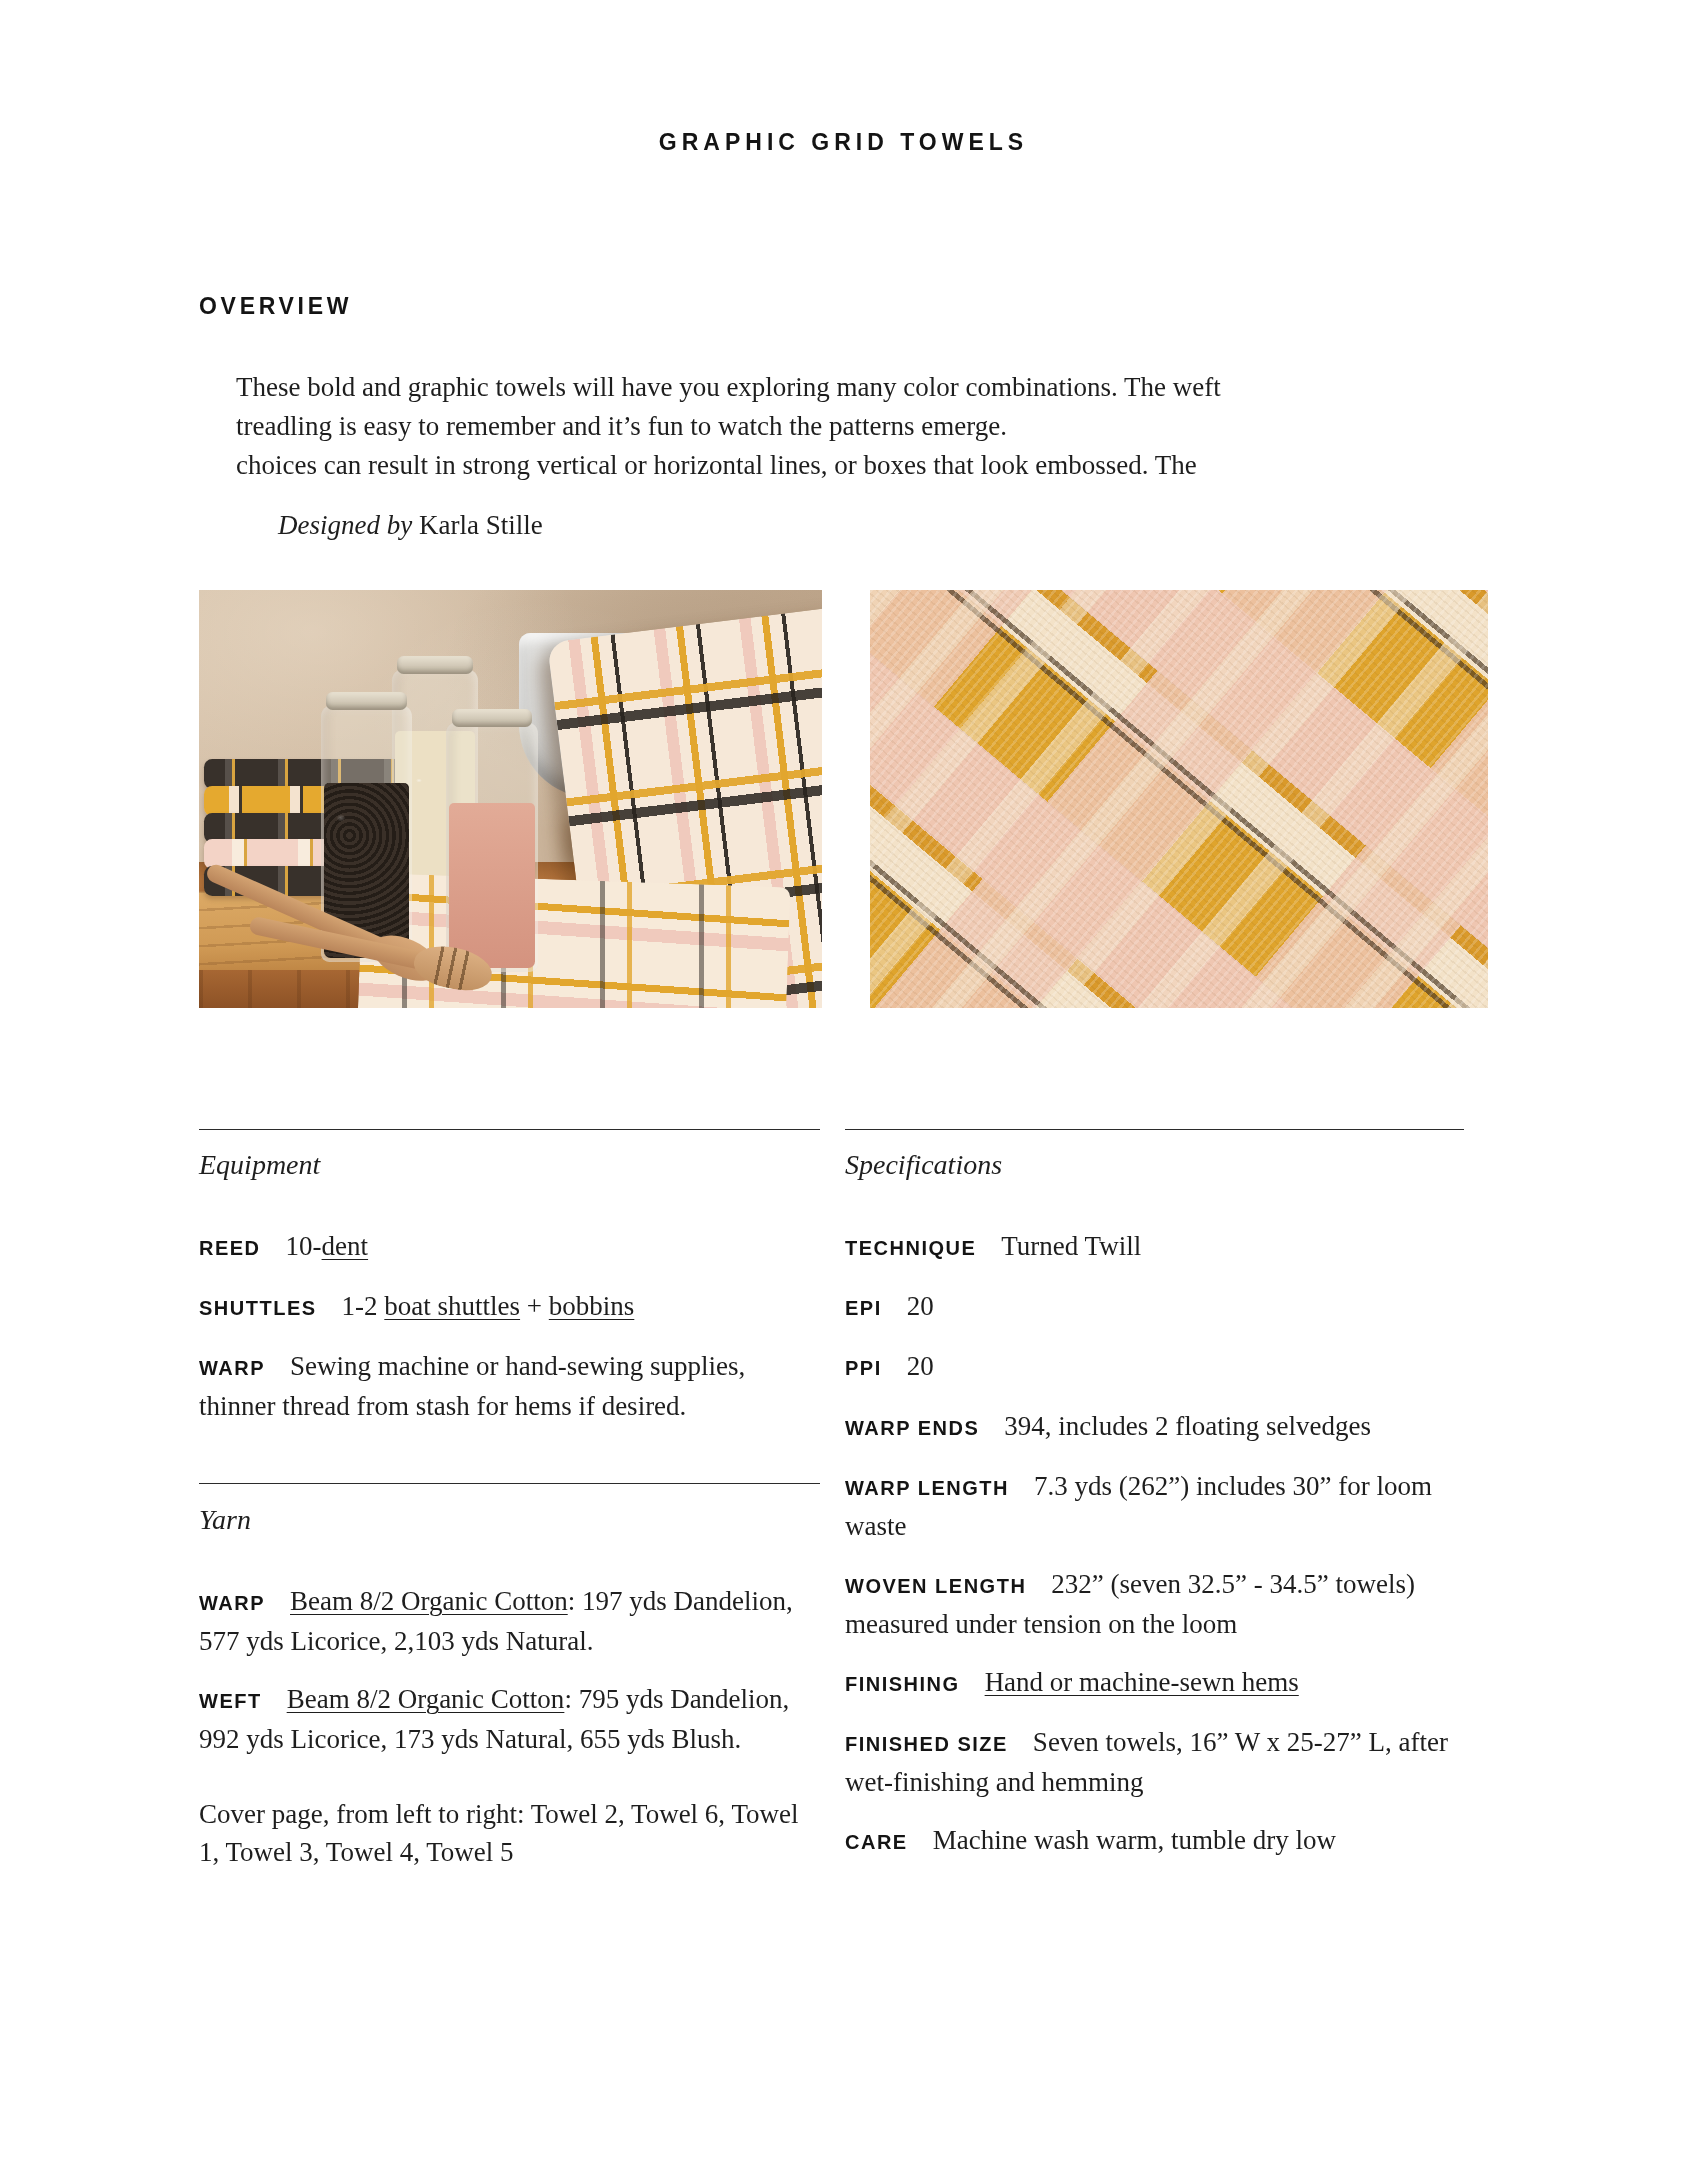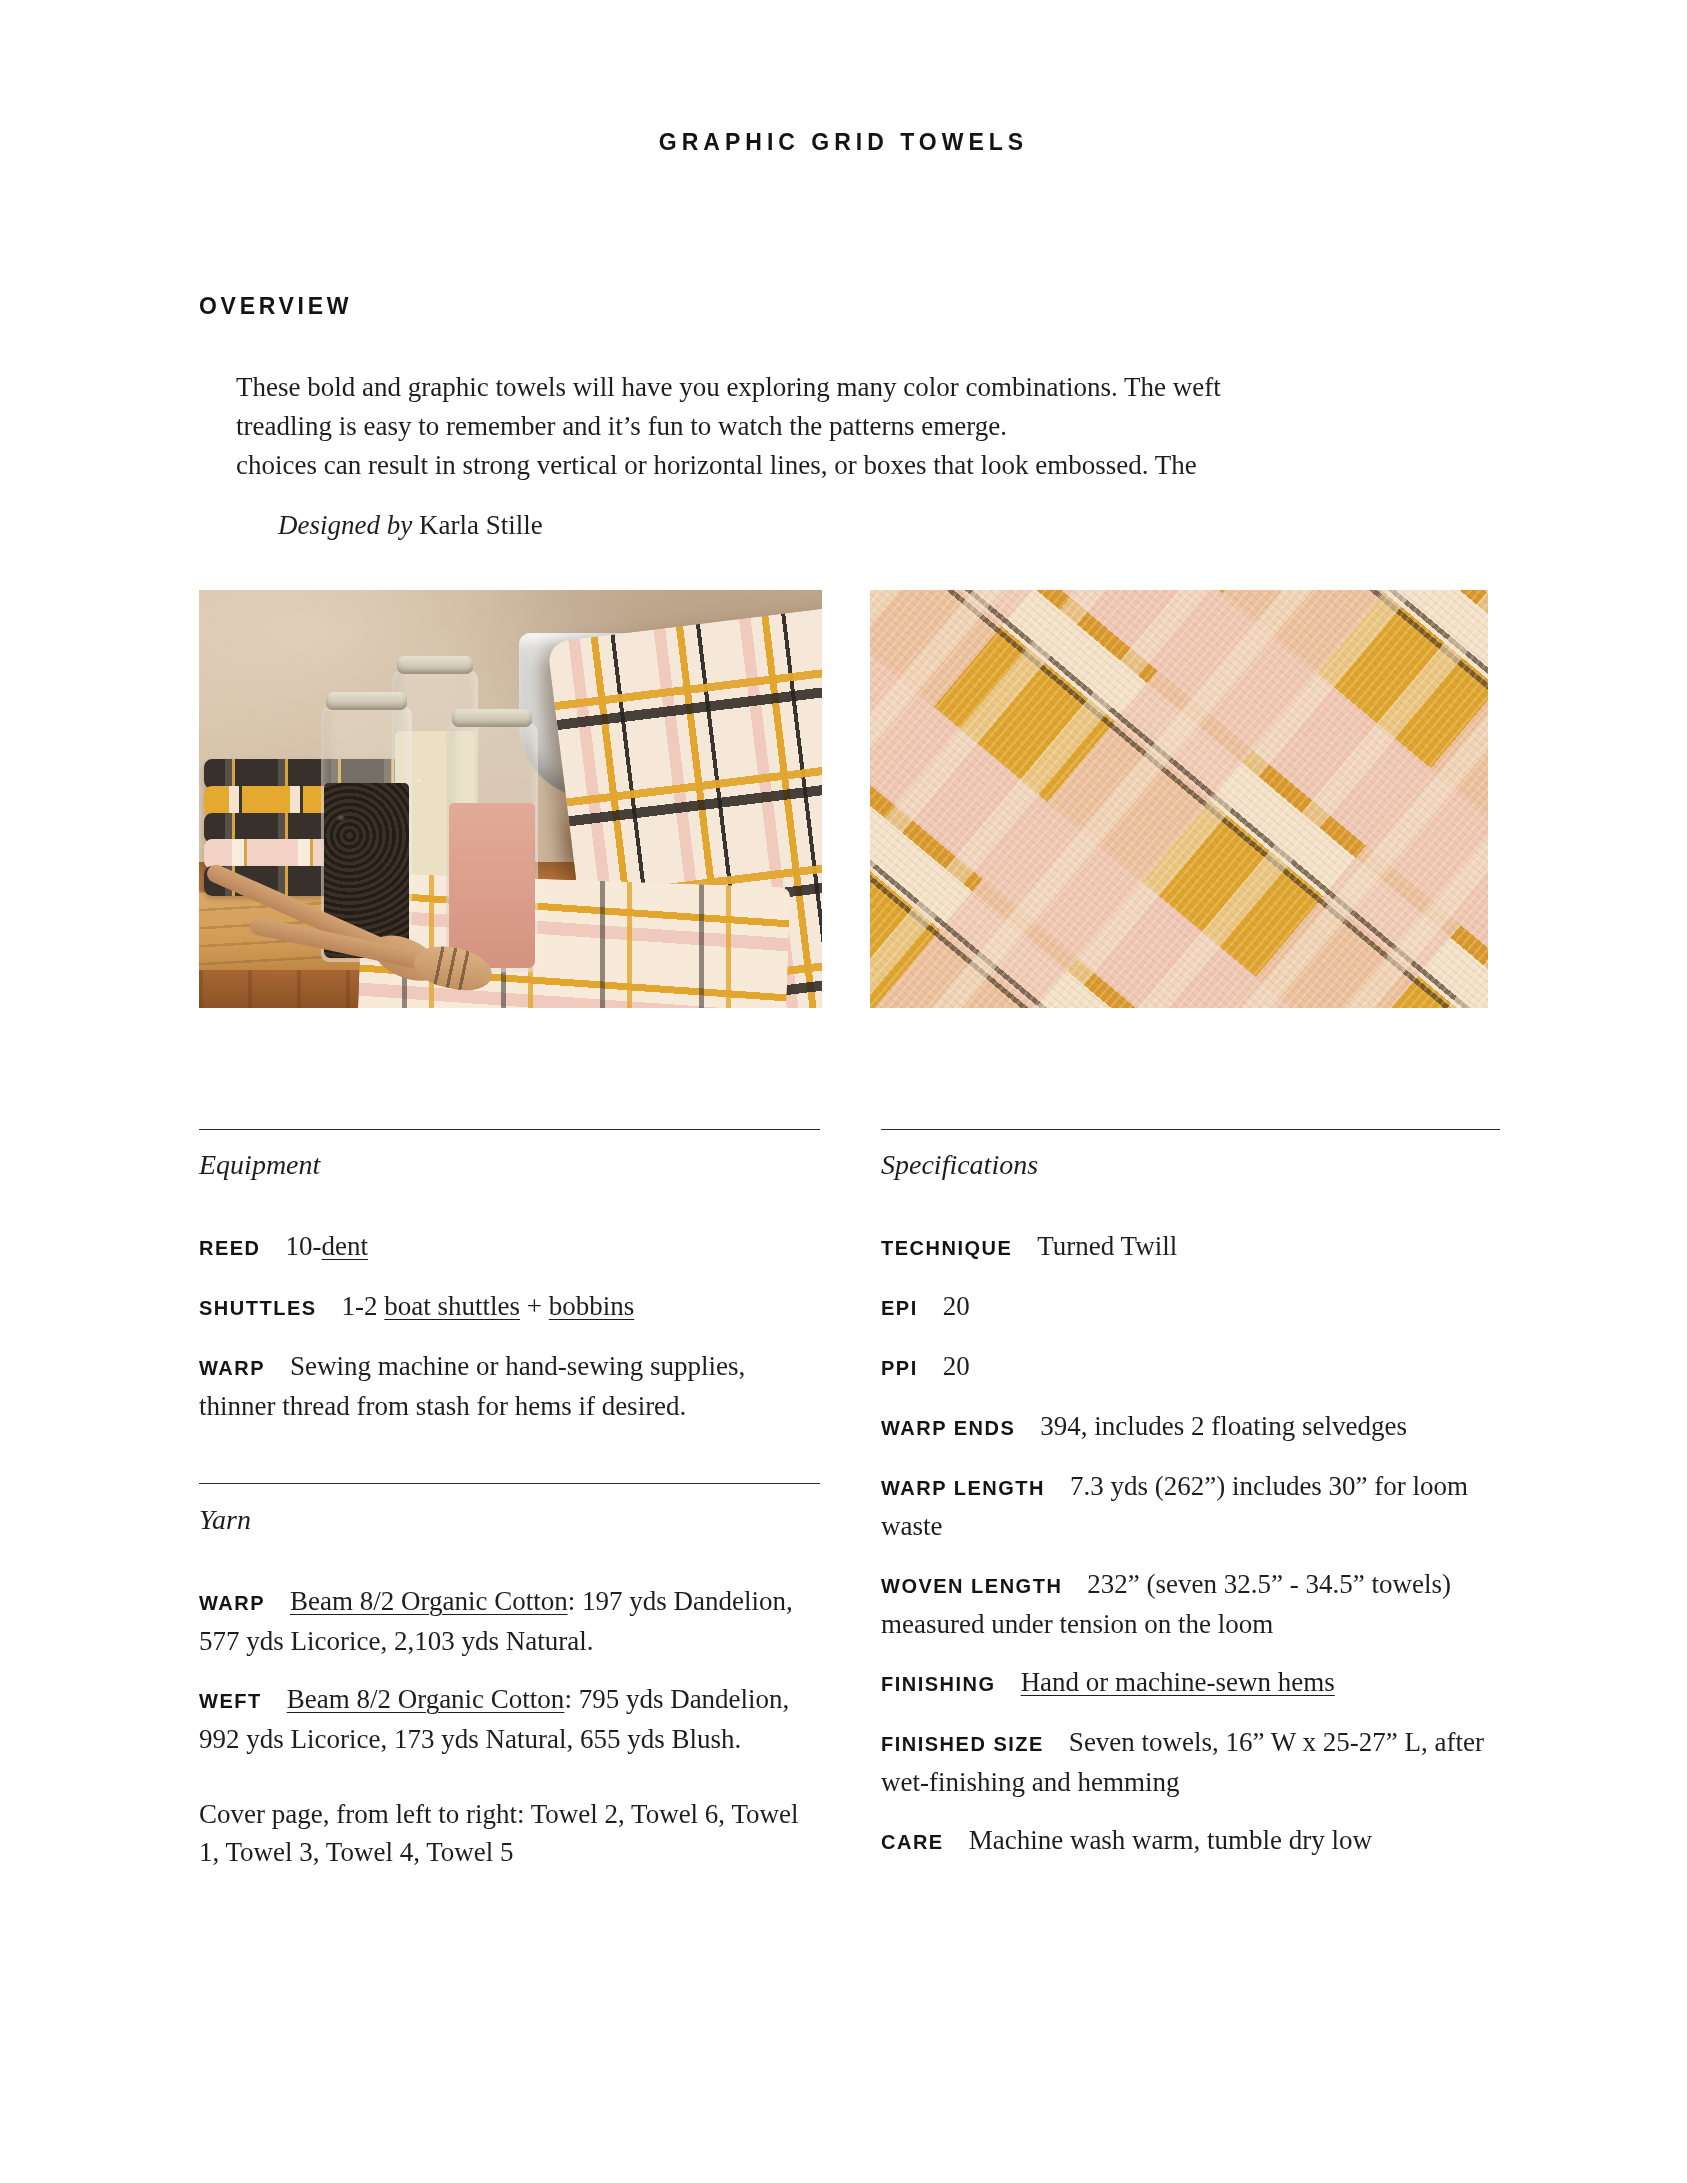--- a/index.html
+++ b/index.html
@@ -94,21 +94,21 @@
       repeating-linear-gradient(40deg, rgba(69,51,31,0) 0 97px, rgba(69,51,31,.65) 97px 102px, rgba(69,51,31,0) 102px 109px, rgba(69,51,31,.65) 109px 114px, rgba(69,51,31,0) 114px 272px),
       repeating-linear-gradient(130deg, rgba(239,198,177,.85) 0 124px, rgba(239,198,177,0) 124px 272px),
       repeating-linear-gradient(40deg,#dfa42c 0 105px,#f3e2c8 105px 155px,#d9992a 155px 171px,#efc6b1 171px 272px);
   }
   .weave::after{content:"";position:absolute;inset:0;
     background:
       repeating-linear-gradient(130deg, rgba(255,255,255,.18) 0 2.5px, rgba(0,0,0,0) 2.5px 7.4px),
       repeating-linear-gradient(40deg, rgba(120,80,30,.08) 0 1.6px, rgba(0,0,0,0) 1.6px 6.6px);}
 
   
-  .cols{display:grid;grid-template-columns:621px 619px;column-gap:61px;margin-top:121px;}
+  .cols{display:grid;grid-template-columns:621px 619px;column-gap:25px;margin-top:121px;}
   .rule{border:0;border-top:1.6px solid #2b2b2b;margin:0 0 16.5px 0;}
   .rule.mid{margin-top:58px;}
   .col-heading{font-style:italic;font-size:28px;line-height:38px;margin:0 0 43px 0;}
   .entry{font-size:27px;line-height:38px;margin:0 0 20px 0;}
   .label{font-family:"Liberation Sans",sans-serif;font-weight:700;font-size:20px;
     letter-spacing:1.5px;color:#141414;margin-right:25px;white-space:nowrap;}
   .link{text-decoration:underline;text-underline-offset:4.1px;text-decoration-thickness:1.2px;color:inherit;cursor:pointer;}
   .note{font-size:27px;line-height:38px;margin-top:37px;}
   .footer{position:absolute;left:199px;right:200px;top:2058px;display:flex;justify-content:space-between;
     font-family:"Liberation Sans",sans-serif;font-weight:700;font-size:19px;letter-spacing:2.9px;color:#141414;}

